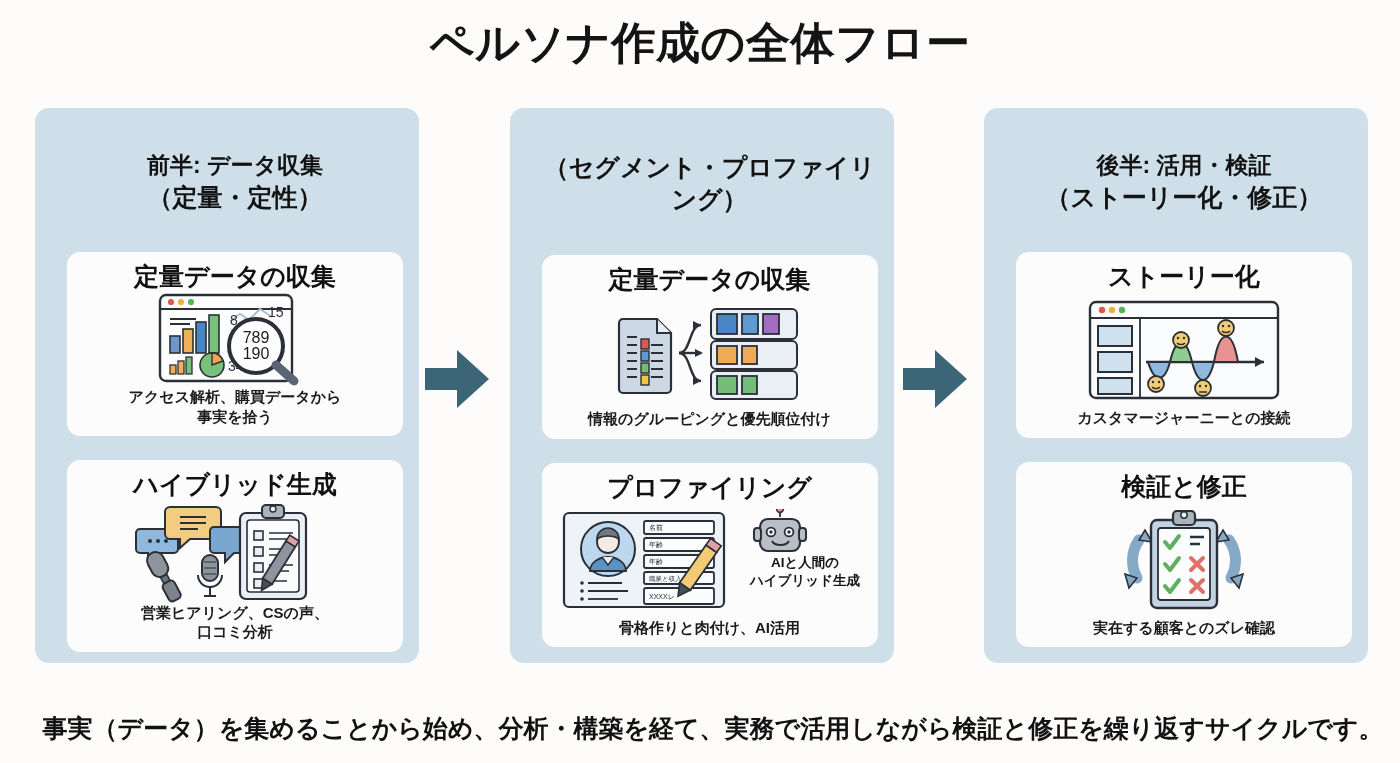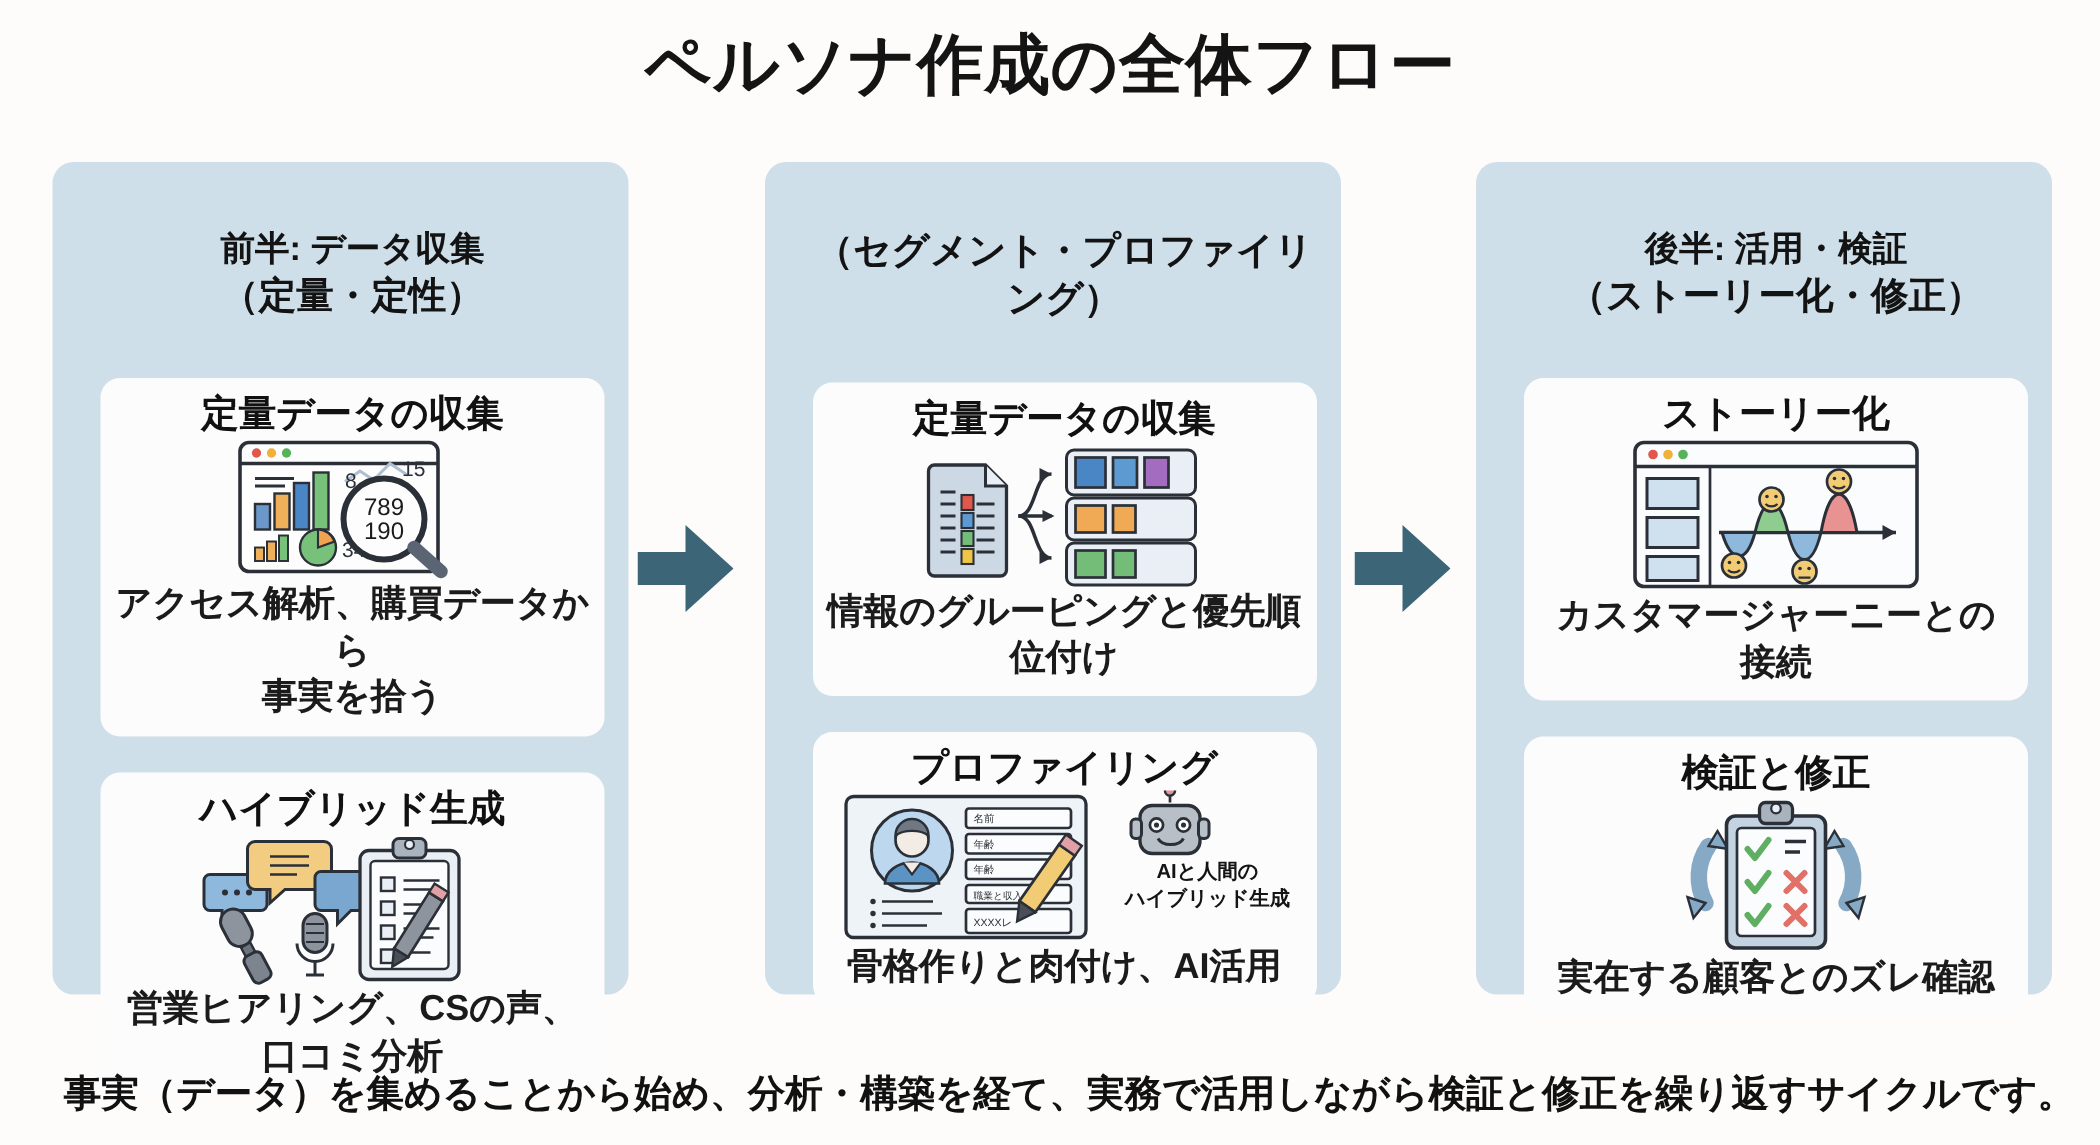--- a/index.html
+++ b/index.html
@@ -59,21 +59,21 @@
     text-align: center; line-height: 1.15;
     margin-top: 2px;
   }
   .card-figure {
     flex: 1 1 auto;
     display: flex; align-items: center; justify-content: center;
     width: 100%;
     min-height: 0;
   }
   .card-caption {
-    font-size: 24px; font-weight: 700; color: #1b1b1b;
+    font-size: 15px; font-weight: 700; color: #1b1b1b;
     text-align: center; line-height: 1.3;
     white-space: pre-line;
     padding-bottom: 4px;
   }
 
   .arrow {
     position: absolute;
     width: 64px; height: 58px;
     top: 350px;
   }

